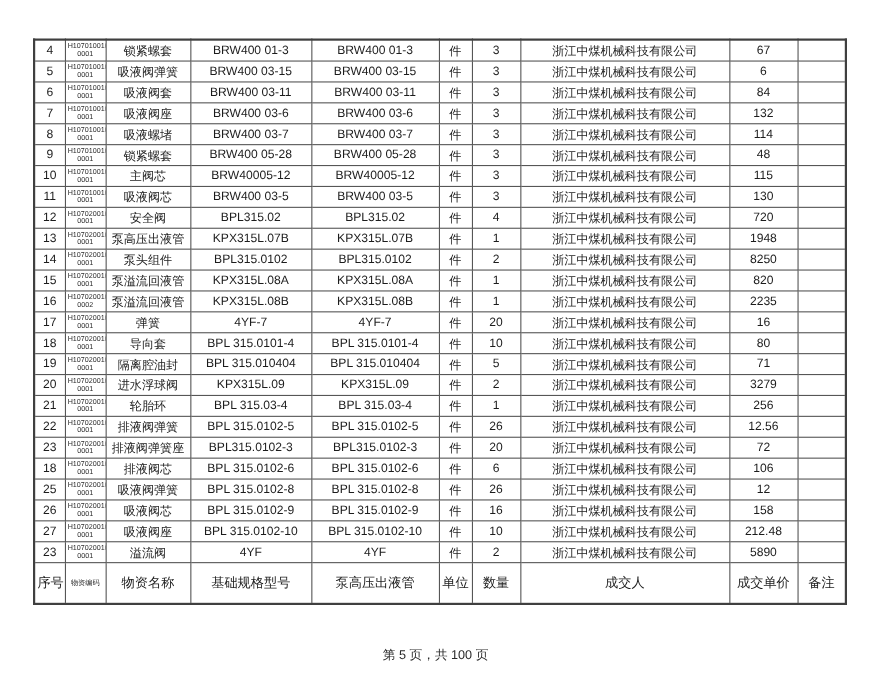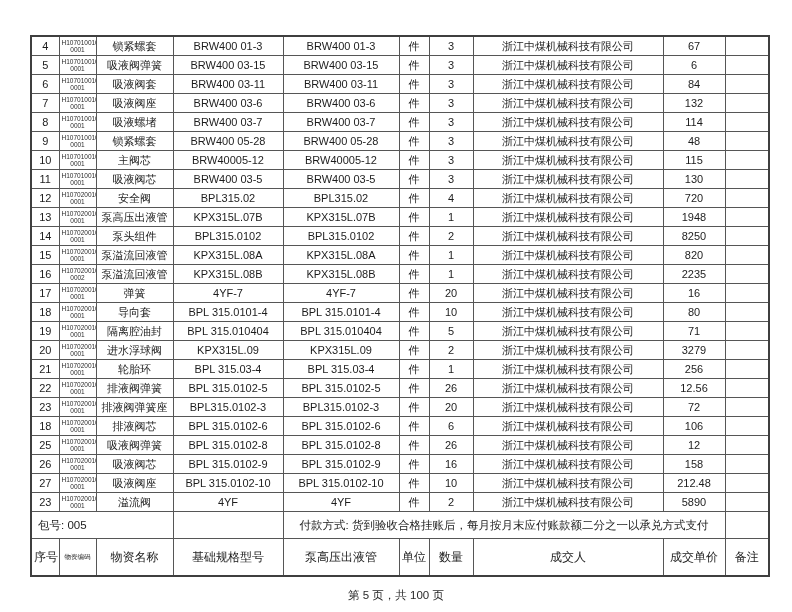--- a/index.html
+++ b/index.html
@@ -436,26 +436,20 @@
           <td class="cell-deal-spec">4YF</td>
           <td class="cell-unit">件</td>
           <td class="cell-qty">2</td>
           <td class="cell-winner">浙江中煤机械科技有限公司</td>
           <td class="cell-price">5890</td>
           <td class="cell-remark"></td>
         </tr>
       </tbody>
 
     <tbody>
-      <tr class="package-row">
-        <td colspan="3" class="pkg-label">包号: 005</td>
-        <td colspan="1"></td>
-        <td colspan="5">付款方式: 货到验收合格挂账后，每月按月末应付账款额二分之一以承兑方式支付</td>
-        <td colspan="1"></td>
-      </tr>
 
       <tr class="header-row">
         <td>序号</td>
         <td class="hdr-code">物资编码</td>
         <td>物资名称</td>
         <td>基础规格型号</td>
         <td>泵高压出液管</td>
         <td>单位</td>
         <td>数量</td>
         <td>成交人</td>

